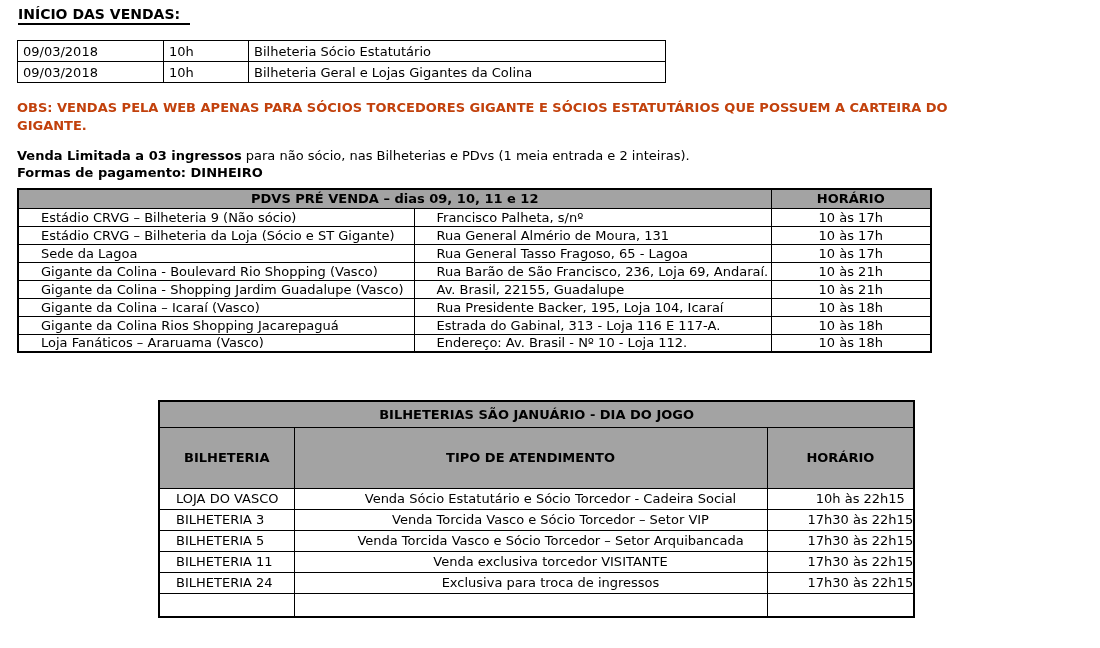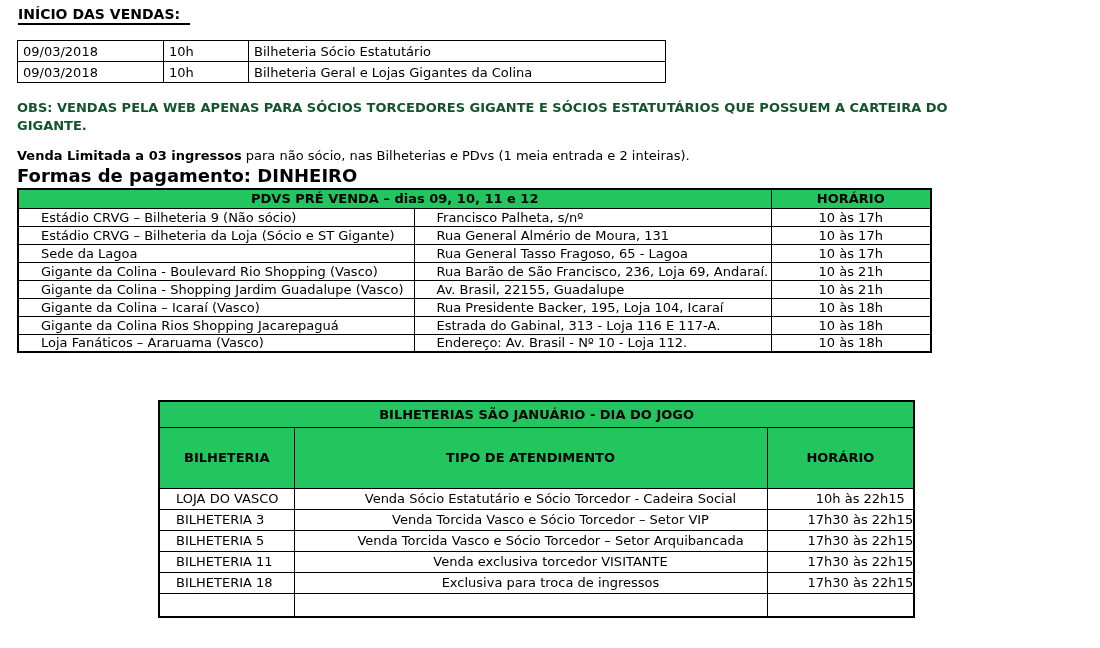--- a/index.html
+++ b/index.html
@@ -16,29 +16,29 @@
     white-space: nowrap; overflow: hidden; vertical-align: middle; }
 
   
   .t1 { left: 17px; top: 40px; }
   .t1 td { height: 21px; padding-left: 5px; text-align: left; }
 
   .obs-note { left: 17px; top: 99px; font-size: 13px; font-weight: bold;
     line-height: 18px; white-space: nowrap; }
   .limit-line { left: 17px; top: 148px; font-size: 13px; white-space: nowrap; }
   .limit-line b { font-weight: bold; }
-  .payment-line { left: 17px; top: 165px; font-size: 18px; font-weight: bold; white-space: nowrap; }
+  .payment-line { left: 17px; top: 165px; font-size: 13px; font-weight: bold; white-space: nowrap; }
 
   
   .t2 { left: 17px; top: 188px; border: 2px solid #000; }
   .t2 th { height: 19px; font-weight: bold; text-align: center; }
   .t2 td { height: 18px; }
   .t2 .c1, .t2 .c2 { padding-left: 22px; text-align: left; }
   .t2 .c3 { text-align: center; }
-  .gray { background: #22c55e; }
+  .gray { background: #a3a3a3; }
 
   
   .t3 { left: 158px; top: 400px; border: 2px solid #000; }
   .t3 th { font-weight: bold; text-align: center; }
   .t3 .title-row th { height: 26px; }
   .t3 .head-row th { height: 61px; }
   .t3 td { height: 21px; }
   .t3 .c1 { padding-left: 16px; text-align: left; }
   .t3 .c2, .t3 .c3 { text-align: center; padding-left: 40px; }
   .t3 .empty-row td { height: 24px; }
@@ -63,21 +63,21 @@
     <td>Bilheteria Sócio Estatutário</td>
   </tr>
   <tr>
     <td>09/03/2018</td>
     <td>10h</td>
     <td>Bilheteria Geral e Lojas Gigantes da Colina</td>
   </tr>
 </tbody>
   </table>
 
-<div class="abs obs-note" style="color:#14532d;">
+<div class="abs obs-note" style="color:#c2410c;">
   <div>OBS: VENDAS PELA WEB APENAS PARA SÓCIOS TORCEDORES GIGANTE E SÓCIOS ESTATUTÁRIOS QUE POSSUEM A CARTEIRA DO</div>
   <div>GIGANTE.</div>
 </div>
 
 <div class="abs limit-line">
   <b>Venda Limitada a 03 ingressos</b><span> para não sócio, nas Bilheterias e PDvs (1 meia entrada e 2 inteiras).</span>
 </div>
 
 <div class="abs payment-line">Formas de pagamento: DINHEIRO</div>
 
@@ -164,21 +164,21 @@
     <td class="c1">BILHETERIA 5</td>
     <td class="c2">Venda Torcida Vasco e Sócio Torcedor – Setor Arquibancada</td>
     <td class="c3">17h30 às 22h15</td>
   </tr>
   <tr>
     <td class="c1">BILHETERIA 11</td>
     <td class="c2">Venda exclusiva torcedor VISITANTE</td>
     <td class="c3">17h30 às 22h15</td>
   </tr>
   <tr>
-    <td class="c1">BILHETERIA 18</td>
+    <td class="c1">BILHETERIA 24</td>
     <td class="c2">Exclusiva para troca de ingressos</td>
     <td class="c3">17h30 às 22h15</td>
   </tr>
   <tr class="empty-row">
     <td class="c1"></td>
     <td class="c2"></td>
     <td class="c3"></td>
   </tr>
 </tbody>
   </table>

